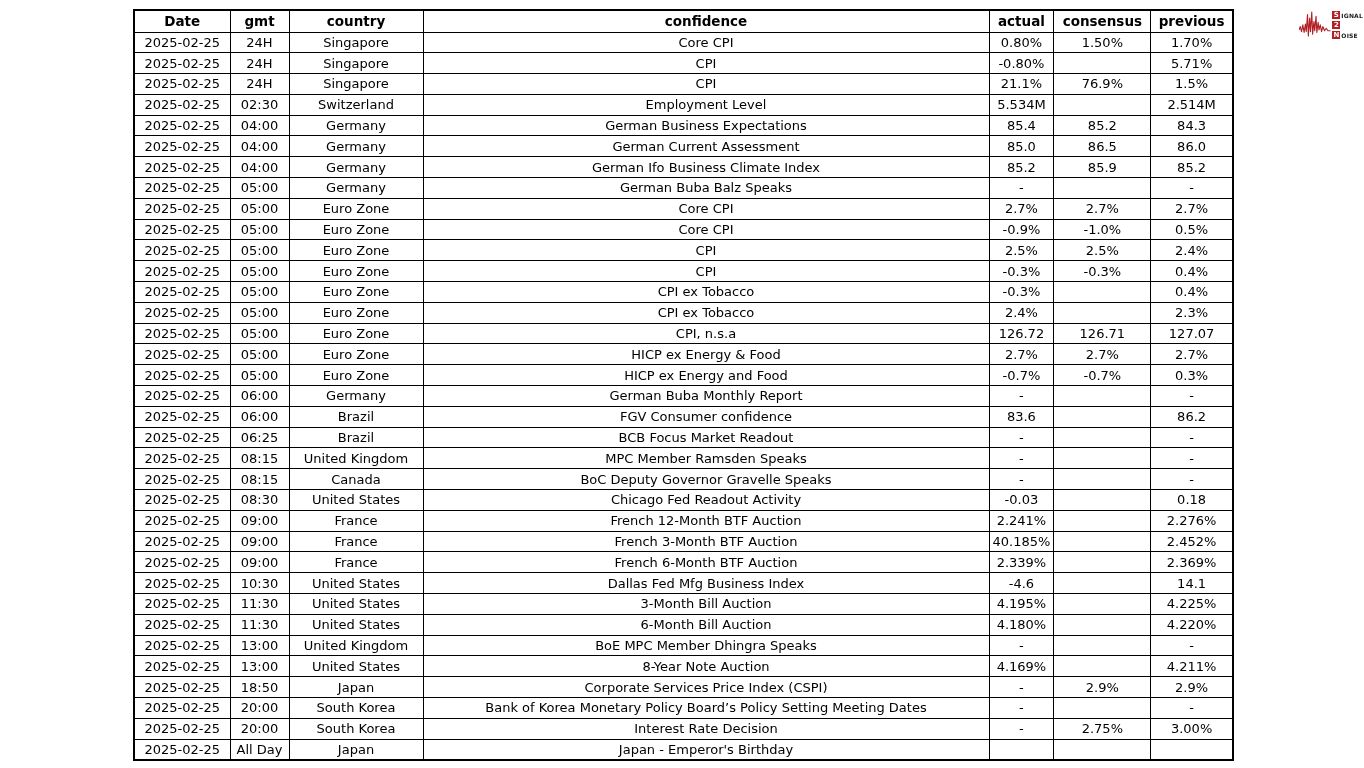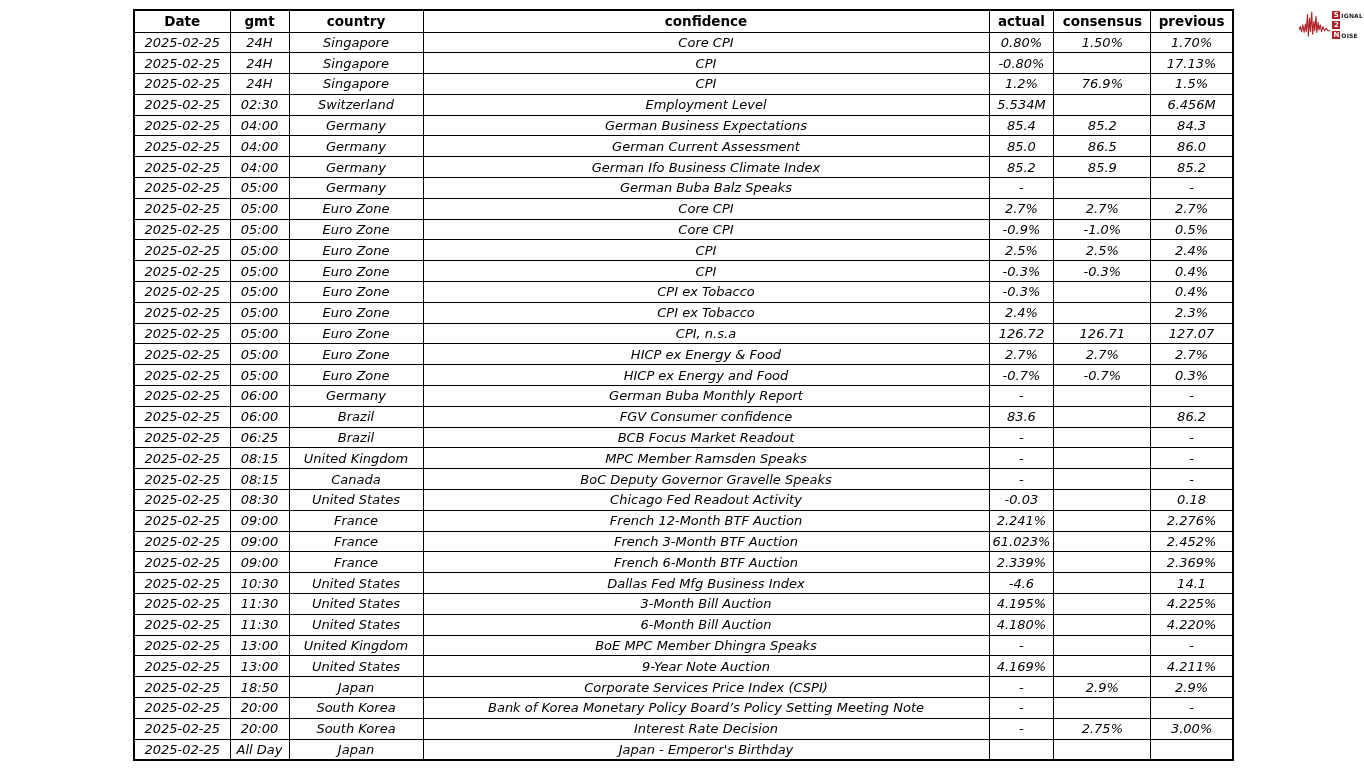--- a/index.html
+++ b/index.html
@@ -14,21 +14,21 @@
   col.c-gmt       { width:59px; }
   col.c-country   { width:134px; }
   col.c-event     { width:566px; }
   col.c-actual    { width:64px; }
   col.c-consensus { width:97px; }
   col.c-previous  { width:82px; }
   th, td { border:1px solid #000; text-align:center; vertical-align:middle;
            font-size:13px; padding:0 3px; white-space:nowrap; overflow:hidden; }
   thead tr { height:22px; }
   th { font-weight:bold; font-size:13.5px; }
-  tbody tr { height:20.8px;font-style:italic; }
+  tbody tr { height:20.8px; }
 
   
   .logo { position:absolute; left:1299px; top:5px; width:64px; height:38px;
           display:flex; align-items:center; }
   .logo svg { display:block; }
   .logo-text { display:flex; flex-direction:column; justify-content:center;
                gap:1px; margin-left:1px; margin-top:2px; }
   .lline { display:flex; align-items:center; height:9px; }
   .lbox  { display:inline-block; width:8px; height:8px; line-height:8.5px;
            background:#b01f24; color:#fff; font-size:7px; font-weight:bold;
@@ -73,39 +73,39 @@
             <td>1.50%</td>
             <td>1.70%</td>
           </tr>
           <tr>
             <td>2025-02-25</td>
             <td>24H</td>
             <td>Singapore</td>
             <td>CPI</td>
             <td>-0.80%</td>
             <td></td>
-            <td>17.13%</td>
+            <td>5.71%</td>
           </tr>
           <tr>
             <td>2025-02-25</td>
             <td>24H</td>
             <td>Singapore</td>
             <td>CPI</td>
-            <td>1.2%</td>
+            <td>21.1%</td>
             <td>76.9%</td>
             <td>1.5%</td>
           </tr>
           <tr>
             <td>2025-02-25</td>
             <td>02:30</td>
             <td>Switzerland</td>
             <td>Employment Level</td>
             <td>5.534M</td>
             <td></td>
-            <td>6.456M</td>
+            <td>2.514M</td>
           </tr>
           <tr>
             <td>2025-02-25</td>
             <td>04:00</td>
             <td>Germany</td>
             <td>German Business Expectations</td>
             <td>85.4</td>
             <td>85.2</td>
             <td>84.3</td>
           </tr>
@@ -278,21 +278,21 @@
             <td>French 12-Month BTF Auction</td>
             <td>2.241%</td>
             <td></td>
             <td>2.276%</td>
           </tr>
           <tr>
             <td>2025-02-25</td>
             <td>09:00</td>
             <td>France</td>
             <td>French 3-Month BTF Auction</td>
-            <td>61.023%</td>
+            <td>40.185%</td>
             <td></td>
             <td>2.452%</td>
           </tr>
           <tr>
             <td>2025-02-25</td>
             <td>09:00</td>
             <td>France</td>
             <td>French 6-Month BTF Auction</td>
             <td>2.339%</td>
             <td></td>
@@ -331,39 +331,39 @@
             <td>United Kingdom</td>
             <td>BoE MPC Member Dhingra Speaks</td>
             <td>-</td>
             <td></td>
             <td>-</td>
           </tr>
           <tr>
             <td>2025-02-25</td>
             <td>13:00</td>
             <td>United States</td>
-            <td>9-Year Note Auction</td>
+            <td>8-Year Note Auction</td>
             <td>4.169%</td>
             <td></td>
             <td>4.211%</td>
           </tr>
           <tr>
             <td>2025-02-25</td>
             <td>18:50</td>
             <td>Japan</td>
             <td>Corporate Services Price Index (CSPI)</td>
             <td>-</td>
             <td>2.9%</td>
             <td>2.9%</td>
           </tr>
           <tr>
             <td>2025-02-25</td>
             <td>20:00</td>
             <td>South Korea</td>
-            <td>Bank of Korea Monetary Policy Board’s Policy Setting Meeting Note</td>
+            <td>Bank of Korea Monetary Policy Board’s Policy Setting Meeting Dates</td>
             <td>-</td>
             <td></td>
             <td>-</td>
           </tr>
           <tr>
             <td>2025-02-25</td>
             <td>20:00</td>
             <td>South Korea</td>
             <td>Interest Rate Decision</td>
             <td>-</td>

